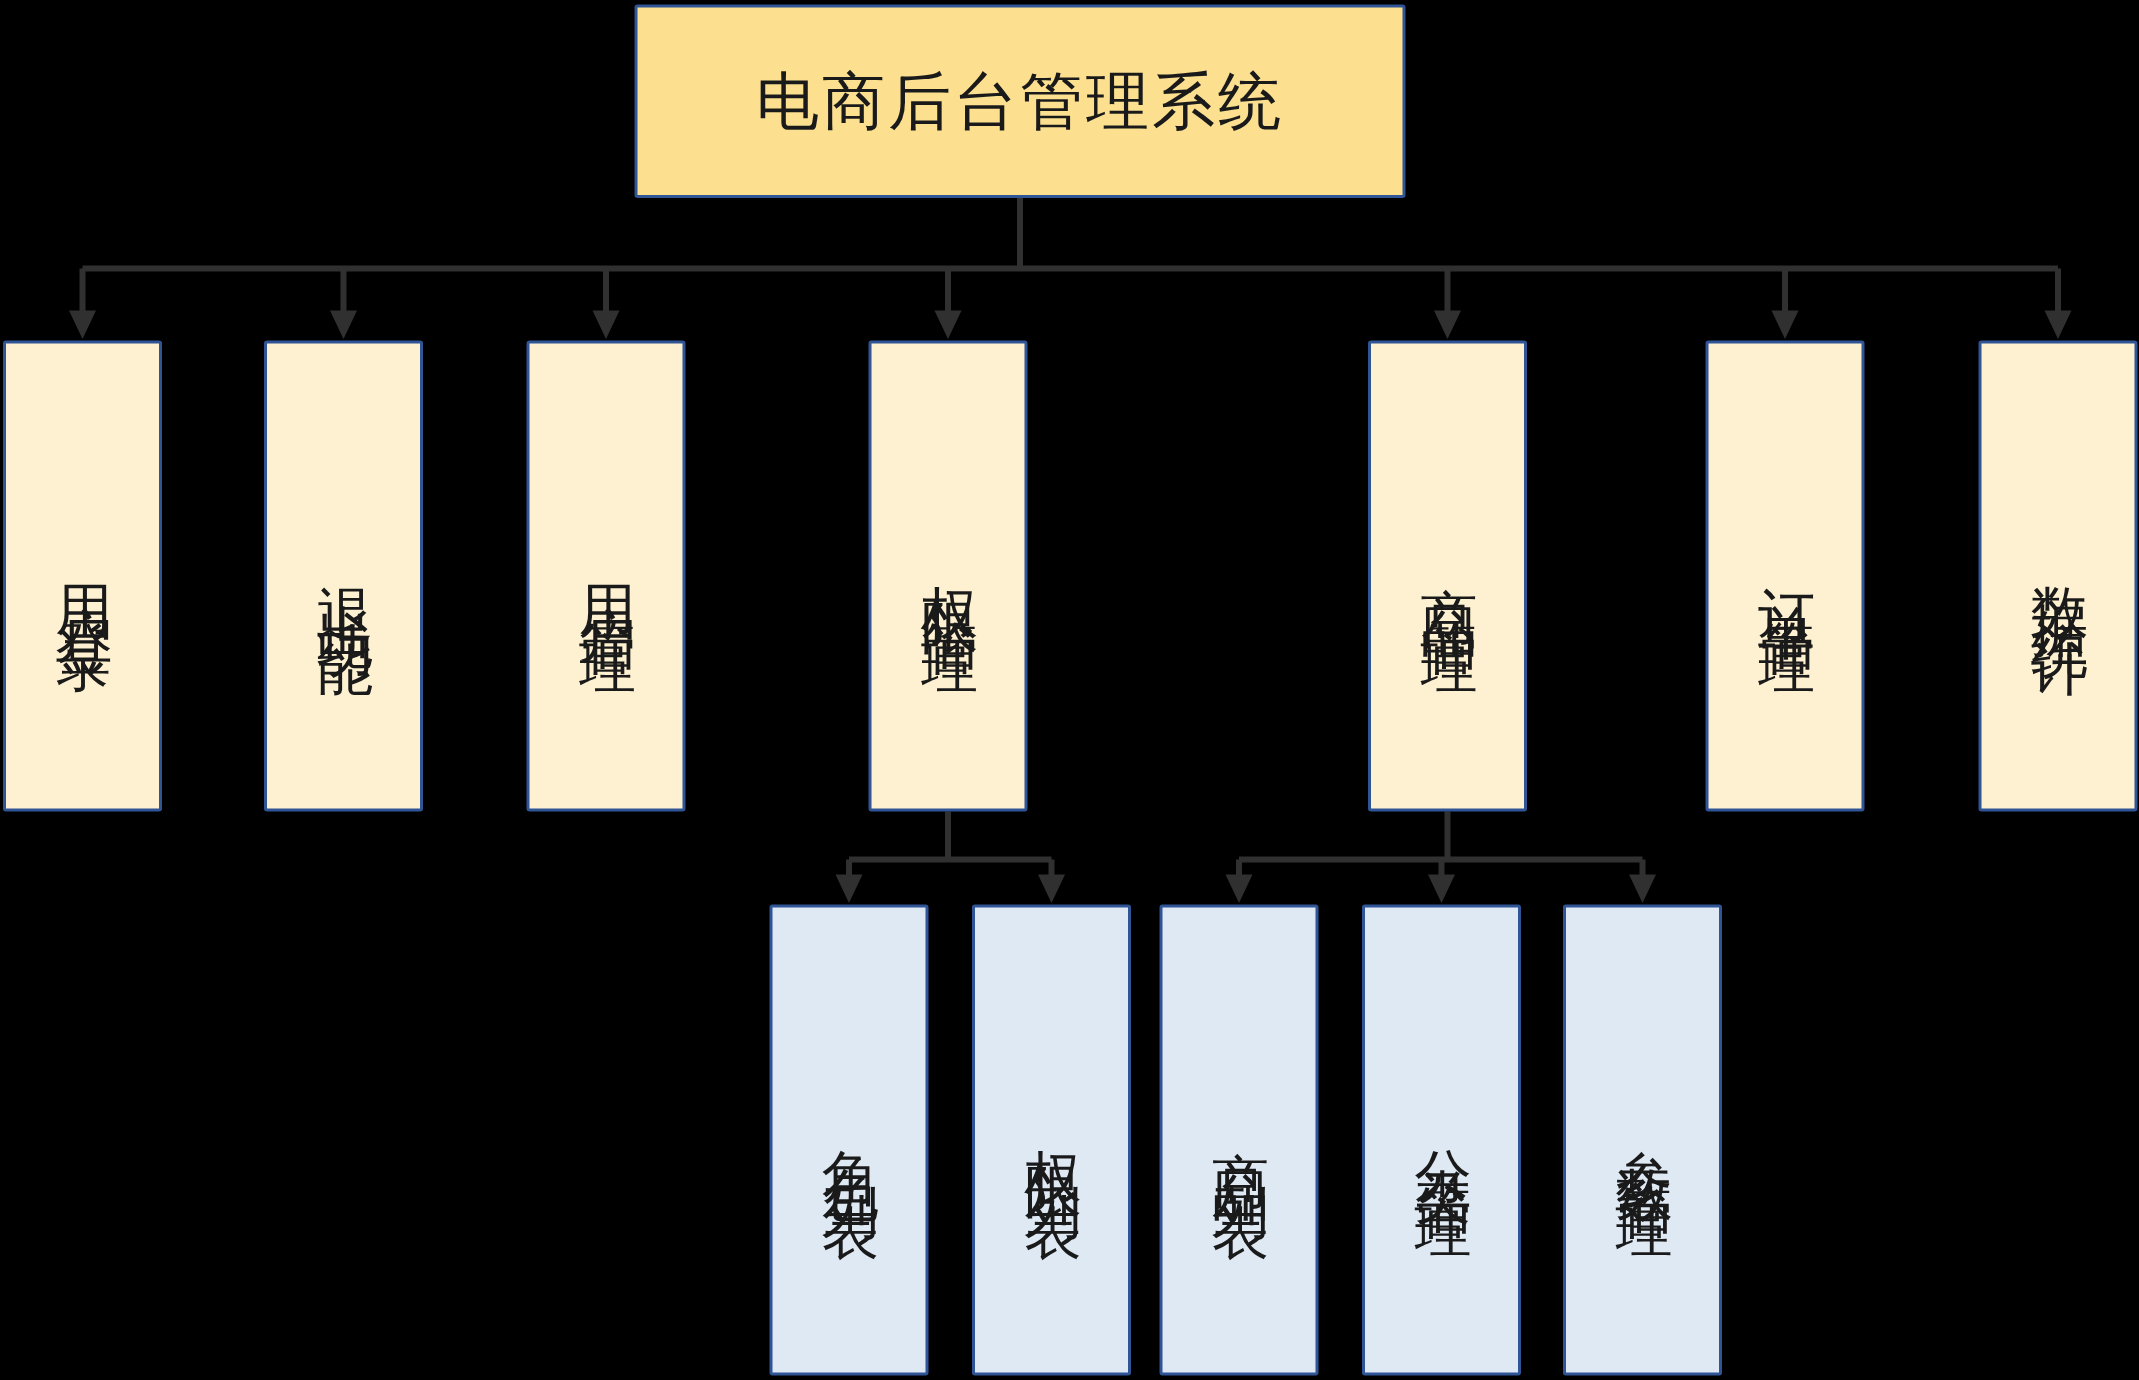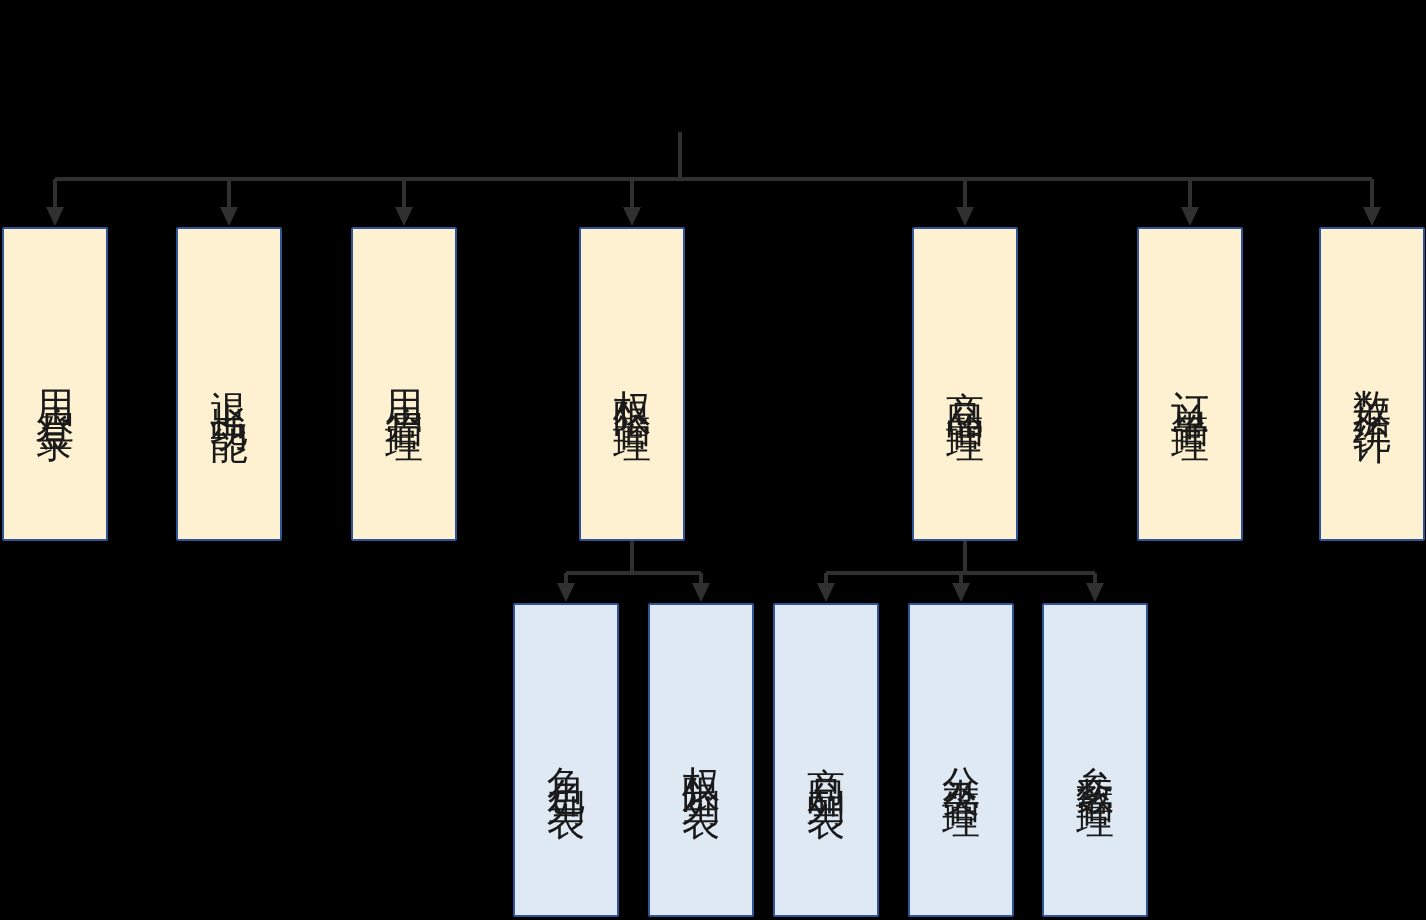--- a/index.html
+++ b/index.html
@@ -111,20 +111,23 @@
       <path class="cline" d="M826 573 H1095"></path>
       <path class="cline" d="M826 573 V587"></path>
       <path class="cline" d="M961 573 V587"></path>
       <path class="cline" d="M1095 573 V587"></path>
       <path class="carrow" d="M817 583 L835 583 L826 602 Z"></path>
       <path class="carrow" d="M952 583 L970 583 L961 602 Z"></path>
       <path class="carrow" d="M1086 583 L1104 583 L1095 602 Z"></path>
     </g>
   </svg>
 
+  <div class="node root">
+    <span>电商后台管理系统</span>
+  </div>
 
   <div class="node l2" style="left:2px">
     <span class="vlabel">用户登录</span>
   </div>
   <div class="node l2" style="left:176px">
     <span class="vlabel">退出功能</span>
   </div>
   <div class="node l2" style="left:351px">
     <span class="vlabel">用户管理</span>
   </div>

